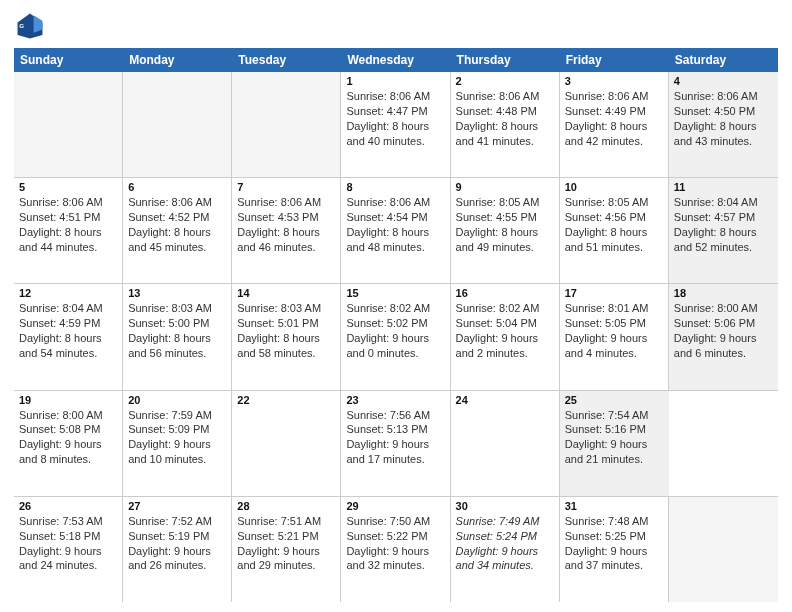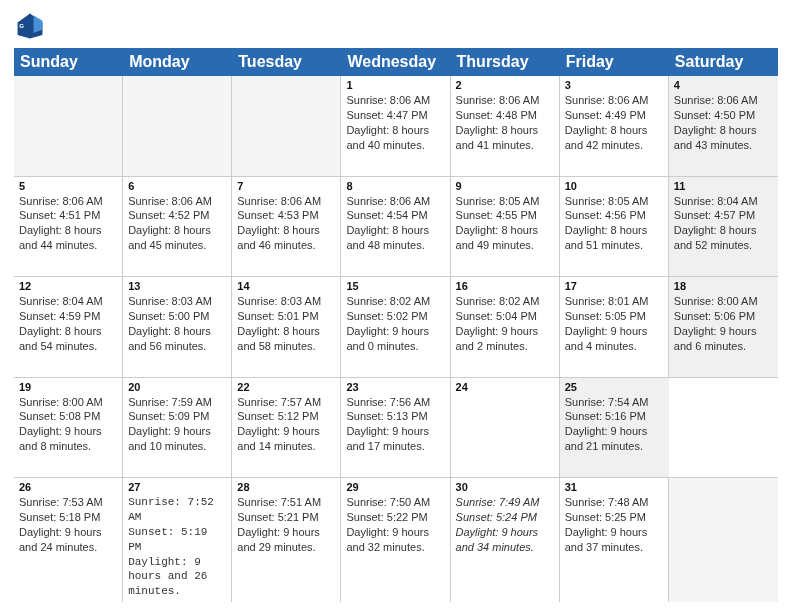--- a/index.html
+++ b/index.html
@@ -61,21 +61,21 @@
       flex-direction: column;
     }
     .cal-header {
       display: grid;
       grid-template-columns: repeat(7, 1fr);
       background: #2a6ab0;
     }
     .cal-header-cell {
       color: #fff;
       font-weight: bold;
-      font-size: 16px;
+      font-size: 12px;
       padding: 5px 6px;
       text-align: left;
     }
     .cal-body {
       flex: 1;
       display: flex;
       flex-direction: column;
     }
     .cal-row {
       display: grid;
@@ -266,23 +266,20 @@
 Daylight: 9 hours and 8 minutes.</div>
           </div>
           <div class="cal-cell">
             <div class="day-num">20</div>
             <div class="info" style="white-space: pre-line;">Sunrise: 7:59 AM
 Sunset: 5:09 PM
 Daylight: 9 hours and 10 minutes.</div>
           </div>
           <div class="cal-cell">
             <div class="day-num">22</div>
-            <div class="info" style="white-space: pre-line;">Sunrise: 7:57 AM
-Sunset: 5:12 PM
-Daylight: 9 hours and 14 minutes.</div>
           </div>
           <div class="cal-cell">
             <div class="day-num">23</div>
             <div class="info" style="white-space: pre-line;">Sunrise: 7:56 AM
 Sunset: 5:13 PM
 Daylight: 9 hours and 17 minutes.</div>
           </div>
           <div class="cal-cell">
             <div class="day-num">24</div>
           </div>
@@ -295,21 +292,21 @@
         </div>
         <div class="cal-row">
           <div class="cal-cell">
             <div class="day-num">26</div>
             <div class="info" style="white-space: pre-line;">Sunrise: 7:53 AM
 Sunset: 5:18 PM
 Daylight: 9 hours and 24 minutes.</div>
           </div>
           <div class="cal-cell">
             <div class="day-num">27</div>
-            <div class="info" style="white-space: pre-line; font-family: Liberation Mono, monospace;">Sunrise: 7:52 AM
+            <div class="info" style="white-space: pre-line;">Sunrise: 7:52 AM
 Sunset: 5:19 PM
 Daylight: 9 hours and 26 minutes.</div>
           </div>
           <div class="cal-cell">
             <div class="day-num">28</div>
             <div class="info" style="white-space: pre-line;">Sunrise: 7:51 AM
 Sunset: 5:21 PM
 Daylight: 9 hours and 29 minutes.</div>
           </div>
           <div class="cal-cell">

